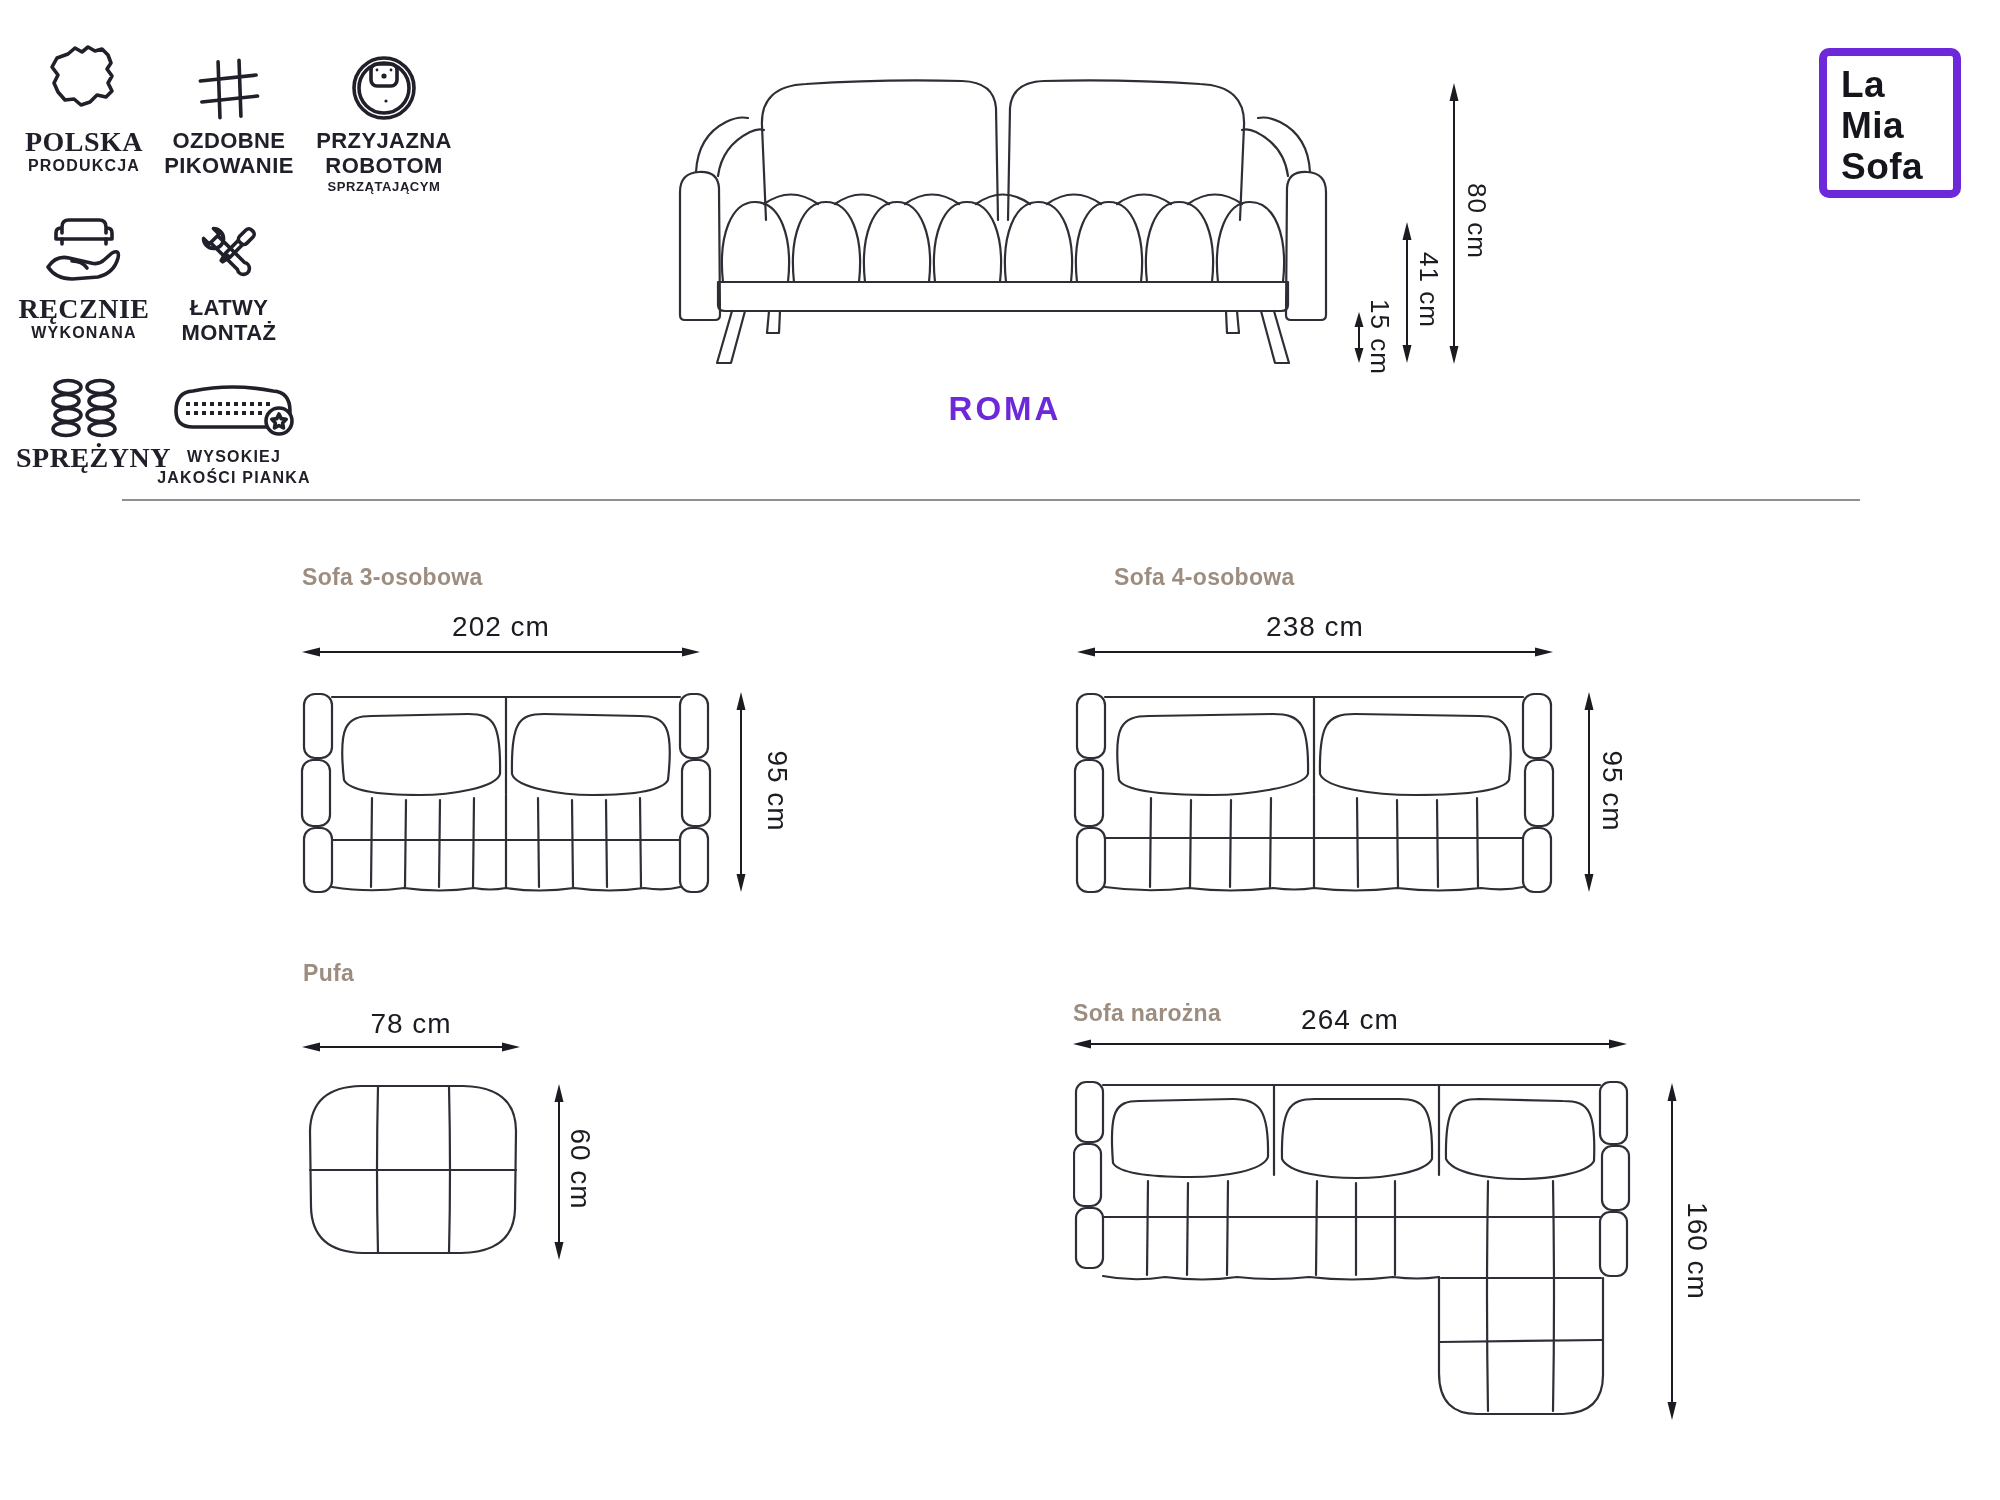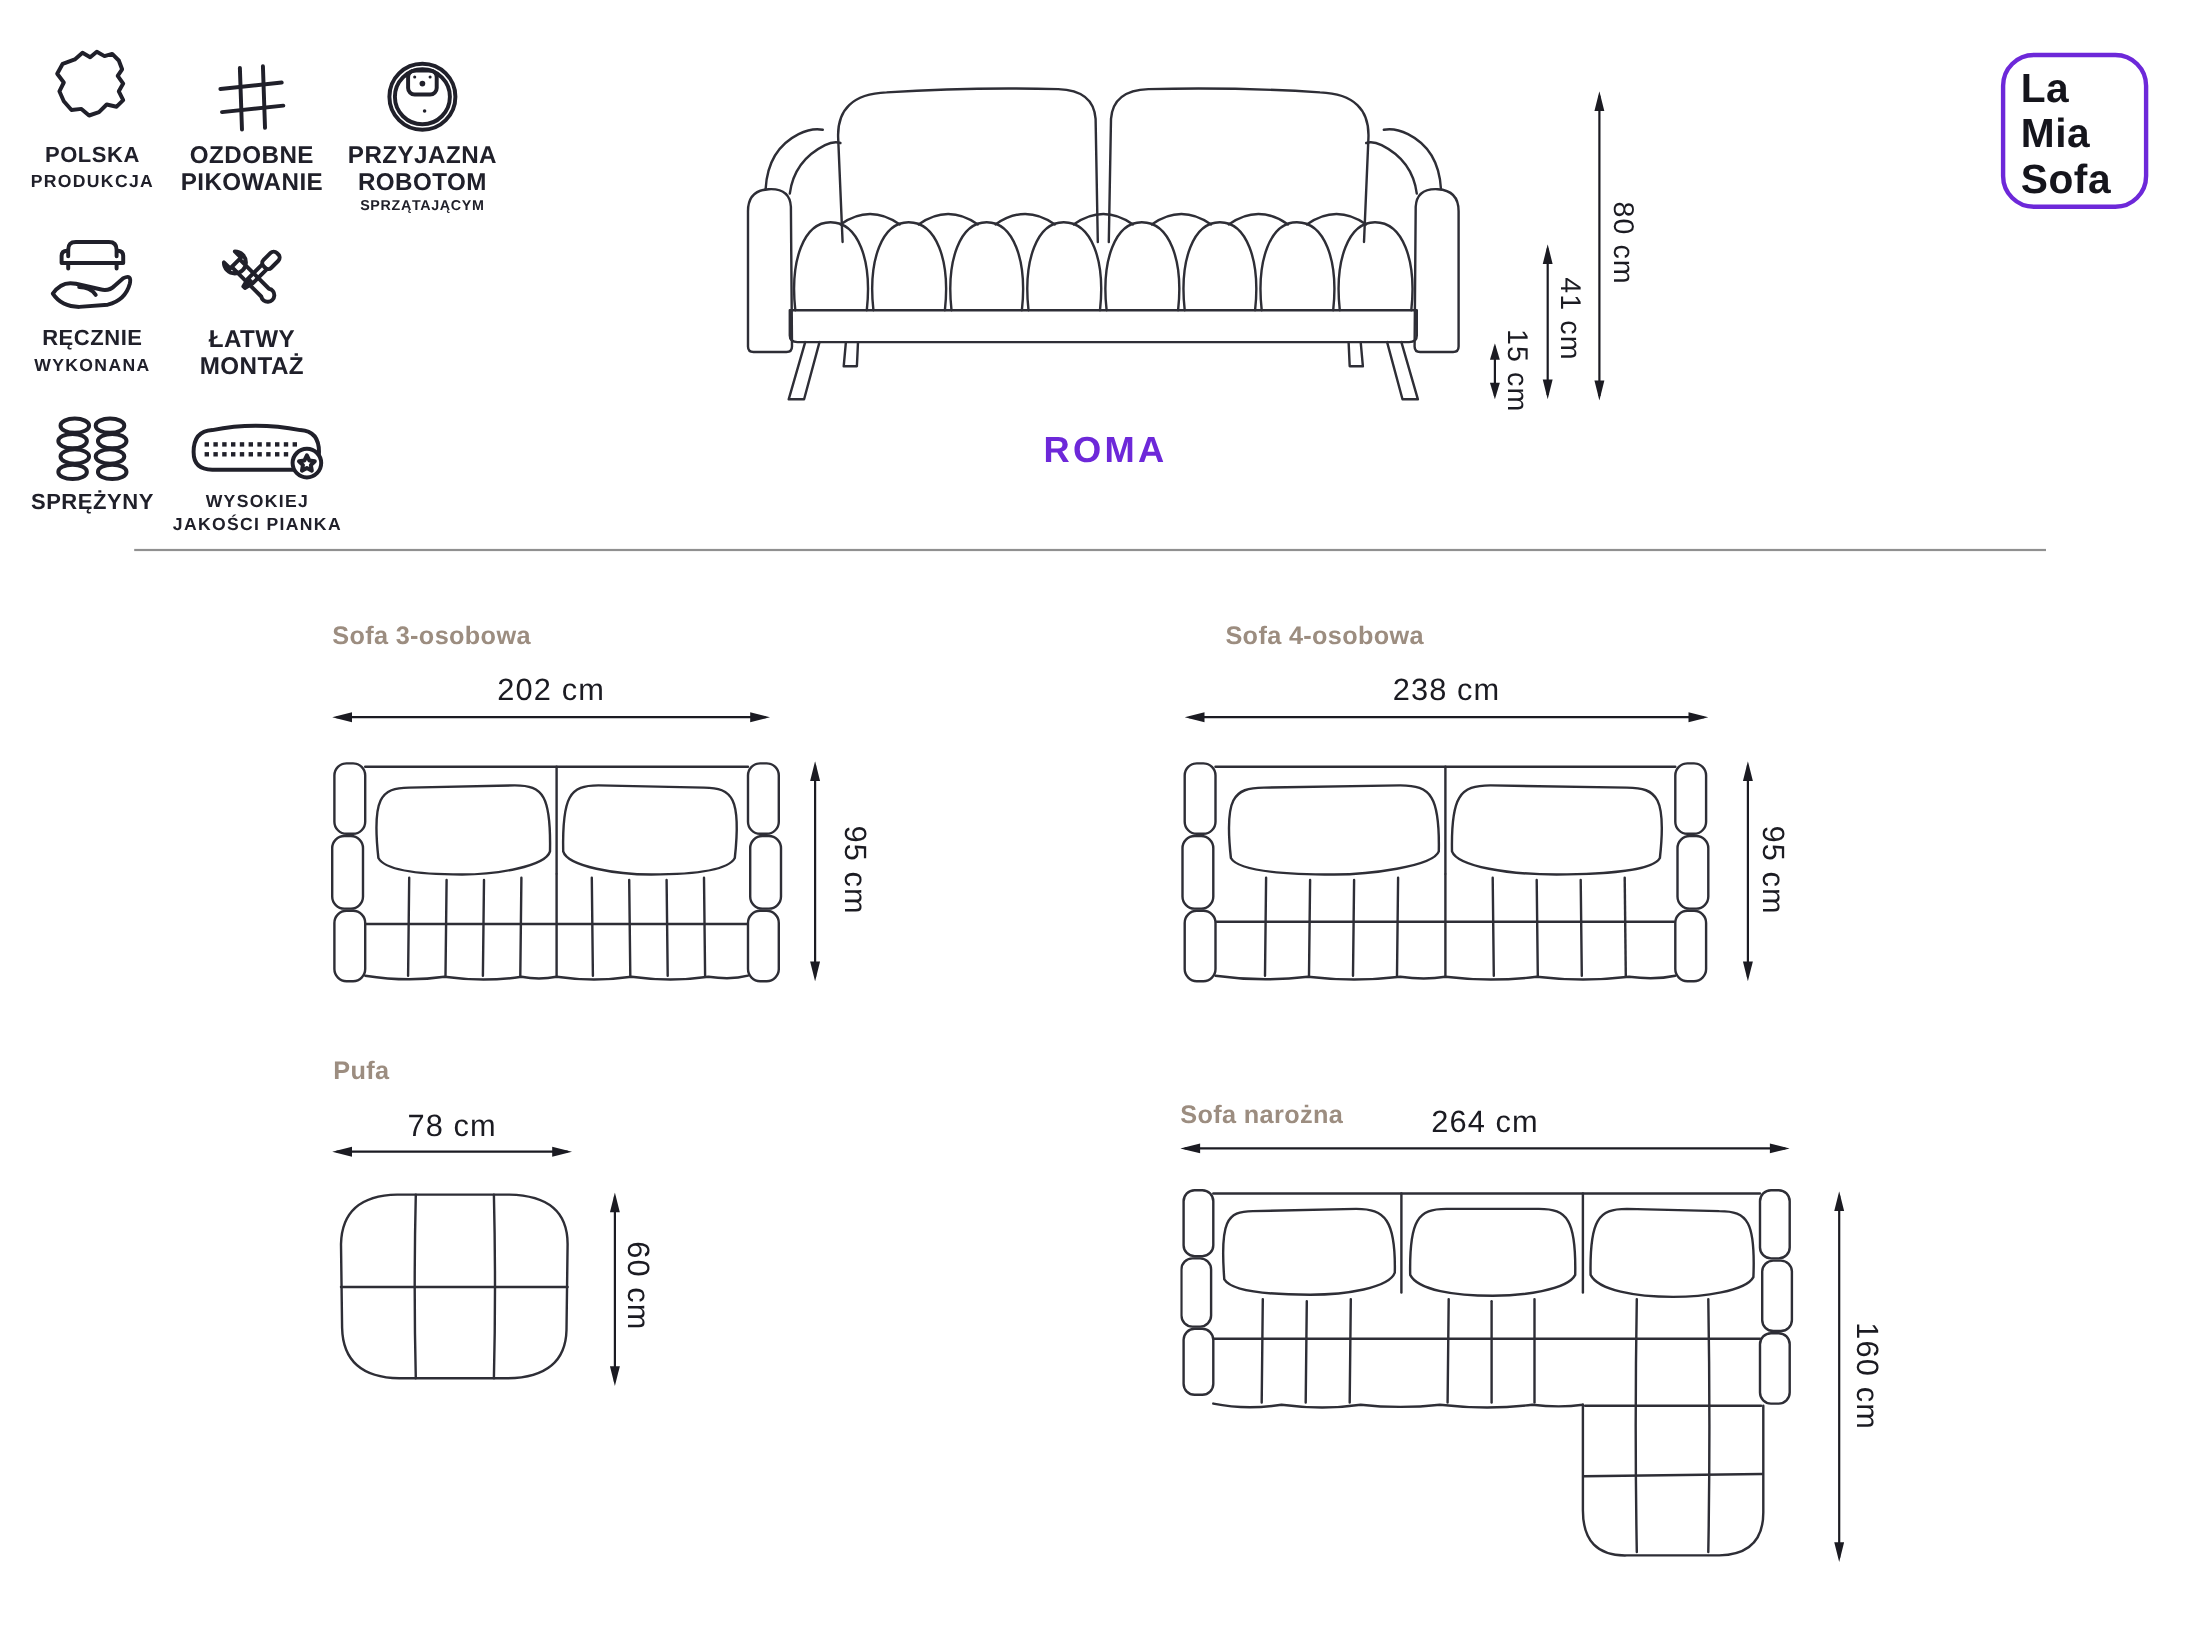--- a/index.html
+++ b/index.html
@@ -3,27 +3,27 @@
 <meta charset="utf-8">
 <style>
   html,body{margin:0;padding:0;background:#fff;}
   #canvas{position:relative;width:2000px;height:1500px;background:#ffffff;overflow:hidden;
           font-family:"Liberation Sans",sans-serif;color:#20202a;}
   .abs{position:absolute;}
   
   .feature{position:absolute;text-align:center;}
   .icon-box{height:86px;display:flex;align-items:flex-end;justify-content:center;margin-bottom:6px;}
   .icon-box.short{height:64px;}
-  .t1{font-size:20px;font-weight:700;letter-spacing:.5px;line-height:27px;}
+  .t1{font-size:28px;font-weight:700;letter-spacing:.5px;line-height:27px;font-family:Liberation Serif, serif;}
   .t2{font-size:22px;font-weight:700;letter-spacing:.4px;line-height:25px;}
   .t3{font-size:16px;font-weight:700;letter-spacing:1.2px;line-height:21px;}
   .t4{font-size:13px;font-weight:700;letter-spacing:.6px;line-height:17px;}
   
   .logo{position:absolute;left:1819px;top:48px;width:112px;height:126px;
-        border:4px solid #6d28d9;border-radius:30px;padding:8px 0 0 14px;}
+        border:8px solid #6d28d9;border-radius:10px;padding:8px 0 0 14px;}
   .logo div{font-size:37px;font-weight:700;line-height:41px;color:#15151c;letter-spacing:.5px;}
   
   .product-title{position:absolute;left:875px;top:390px;width:260px;text-align:center;
                  font-size:33px;font-weight:700;letter-spacing:3px;color:#6d28d9;}
   .variant-title{position:absolute;font-size:23px;font-weight:700;letter-spacing:.3px;color:#9c8d80;}
   
   .dim-label{position:absolute;font-size:28px;color:#1b1b22;letter-spacing:1px;white-space:nowrap;}
   .dim-label.h{text-align:center;}
   .dim-label.v{transform:translate(-50%,-50%) rotate(90deg);}
   .dim-label.small{font-size:26px;}

